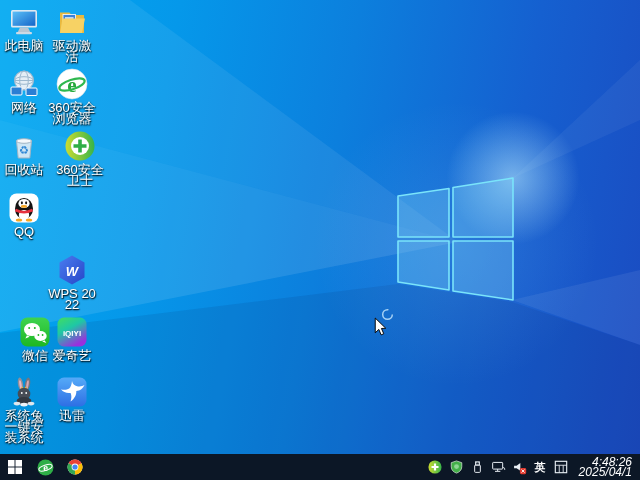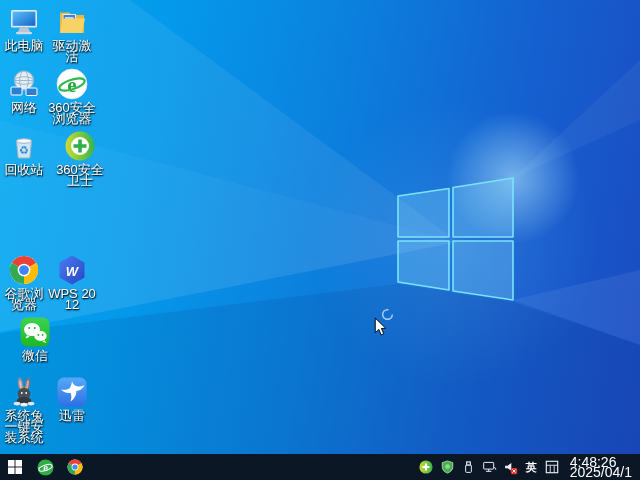--- a/index.html
+++ b/index.html
@@ -28,21 +28,21 @@
   
   .cursor{position:absolute;left:374px;top:317px;}
   .busyring{position:absolute;left:381px;top:308px;}
 
   
   .taskbar{position:absolute;left:0;bottom:0;width:640px;height:26px;background:#0c1726;display:flex;align-items:center;z-index:9;}
   .tbtn{width:30px;height:26px;display:flex;align-items:center;justify-content:center;cursor:pointer;}
   .tray{margin-left:auto;display:flex;align-items:center;gap:4px;padding-right:3px;height:26px;}
   .trayicon{width:17px;height:22px;display:flex;align-items:center;justify-content:center;cursor:pointer;}
   .lang{color:#fff;font-size:11px;font-weight:bold;padding:0 3px;cursor:pointer;}
-  .clock{color:#fff;font-size:14px;line-height:10.5px;text-align:left;padding:0 5px;cursor:pointer;white-space:nowrap;}
+  .clock{color:#fff;font-size:12px;line-height:10.5px;text-align:right;padding:0 5px;cursor:pointer;white-space:nowrap;font-style:italic;}
 </style>
 </head>
 <body>
 
 <div class="screen">
 
   <div class="wall"></div>
   <div class="layer beam1"></div>
   <div class="layer beam2"></div>
   <div class="layer beam3"></div>
@@ -138,50 +138,54 @@
             </linearGradient>
           </defs>
         <circle cx="16" cy="16" r="14.5" fill="url(#g360)"></circle>
         <circle cx="16" cy="16" r="9" fill="#fff"></circle>
         <path d="M14.2 9.5h3.6v4.7h4.7v3.6h-4.7v4.7h-3.6v-4.7H9.5v-3.6h4.7z" fill="#2fae47"></path>
       </svg>
     </div>
     <div class="lbl">360安全卫士</div>
   </div>
 
-
-
-  <div class="dicon" style="left:0;top:254px">
-    <div class="ig">
-      <svg width="30" height="30" viewBox="0 0 32 32">
-        <circle cx="16" cy="16" r="15" fill="#fff"></circle>
-        <path d="M16 16 L3 8.5 A15 15 0 0 1 29 8.5 Z" fill="#e94235"></path>
-        <path d="M16 16 L29 8.5 A15 15 0 0 1 16 31 Z" fill="#fbbc05"></path>
-        <path d="M16 16 L16 31 A15 15 0 0 1 3 8.5 Z" fill="#34a853"></path>
-        <circle cx="16" cy="16" r="6.8" fill="#fff"></circle>
-        <circle cx="16" cy="16" r="5.2" fill="#4285f4"></circle>
-      </svg>
-    </div>
-    <div class="lbl">谷歌浏览器</div>
-  </div>
+  <div class="dicon" style="left:0;top:192px">
+    <div class="ig">
+      <svg width="32" height="32" viewBox="0 0 32 32">
+        <rect x="1.5" y="1.5" width="29" height="29" rx="7" fill="#fff"></rect>
+        <ellipse cx="16" cy="16.5" rx="9" ry="10.5" fill="#141414"></ellipse>
+        <ellipse cx="16" cy="11.5" rx="5.6" ry="4.6" fill="#fff"></ellipse>
+        <ellipse cx="13.9" cy="10.8" rx="1" ry="1.5" fill="#141414"></ellipse>
+        <ellipse cx="18.1" cy="10.8" rx="1" ry="1.5" fill="#141414"></ellipse>
+        <ellipse cx="16" cy="14.4" rx="3.1" ry="1.4" fill="#f6a623"></ellipse>
+        <ellipse cx="16" cy="23" rx="5.2" ry="5" fill="#fff"></ellipse>
+        <path d="M7.5 18 Q16 22.5 24.5 18" stroke="#e8313f" stroke-width="2.6" fill="none"></path>
+        <ellipse cx="11" cy="28" rx="3.2" ry="1.6" fill="#f6a623"></ellipse>
+        <ellipse cx="21" cy="28" rx="3.2" ry="1.6" fill="#f6a623"></ellipse>
+      </svg>
+    </div>
+    <div class="lbl">QQ</div>
+  </div>
+
+
 
   <div class="dicon" style="left:48px;top:254px">
     <div class="ig">
       <svg width="32" height="32" viewBox="0 0 32 32">
         <defs>
             <linearGradient id="gwps" x1="0" y1="0" x2="1" y2="1">
               <stop offset="0" stop-color="#4a7cf0"></stop>
               <stop offset="1" stop-color="#2746c8"></stop>
             </linearGradient>
           </defs>
         <polygon points="16,1.5 28.5,8.5 28.5,23.5 16,30.5 3.5,23.5 3.5,8.5" fill="url(#gwps)"></polygon>
         <text x="16" y="21.5" text-anchor="middle" font-size="13" font-weight="bold" font-style="italic" fill="#fff">W</text>
       </svg>
     </div>
-    <div class="lbl">WPS 2012</div>
+    <div class="lbl">WPS 2022</div>
   </div>
 
   <div class="dicon" style="left:11px;top:316px">
     <div class="ig">
       <svg width="32" height="32" viewBox="0 0 32 32">
         <defs>
             <linearGradient id="gwx" x1="0" y1="0" x2="0" y2="1">
               <stop offset="0" stop-color="#3ed34f"></stop>
               <stop offset="1" stop-color="#1db723"></stop>
             </linearGradient>
@@ -193,20 +197,36 @@
         <circle cx="15.8" cy="12" r="1" fill="#1db723"></circle>
         <ellipse cx="21.5" cy="20" rx="6.2" ry="5.1" fill="#fff"></ellipse>
         <path d="M25.5 24.2 l1.9 2.7 -4.2-1.3 z" fill="#fff"></path>
         <circle cx="19.4" cy="19" r="0.9" fill="#1db723"></circle>
         <circle cx="23.6" cy="19" r="0.9" fill="#1db723"></circle>
       </svg>
     </div>
     <div class="lbl">微信</div>
   </div>
 
+  <div class="dicon" style="left:48px;top:316px">
+    <div class="ig">
+      <svg width="32" height="32" viewBox="0 0 32 32">
+        <defs>
+            <linearGradient id="giqy" x1="0" y1="0" x2="0.55" y2="1">
+              <stop offset="0" stop-color="#41dd60"></stop>
+              <stop offset="0.45" stop-color="#1ec8a5"></stop>
+              <stop offset="1" stop-color="#9a30dd"></stop>
+            </linearGradient>
+          </defs>
+        <rect x="1.5" y="1.5" width="29" height="29" rx="6.5" fill="url(#giqy)"></rect>
+        <text x="16" y="19.5" text-anchor="middle" font-size="8" font-weight="bold" fill="#fff">iQIYI</text>
+      </svg>
+    </div>
+    <div class="lbl">爱奇艺</div>
+  </div>
 
   <div class="dicon" style="left:48px;top:376px">
     <div class="ig">
       <svg width="32" height="32" viewBox="0 0 32 32">
         <defs>
             <linearGradient id="gxl" x1="0" y1="0" x2="0" y2="1">
               <stop offset="0" stop-color="#55aaf8"></stop>
               <stop offset="1" stop-color="#2e6fe4"></stop>
             </linearGradient>
           </defs>

